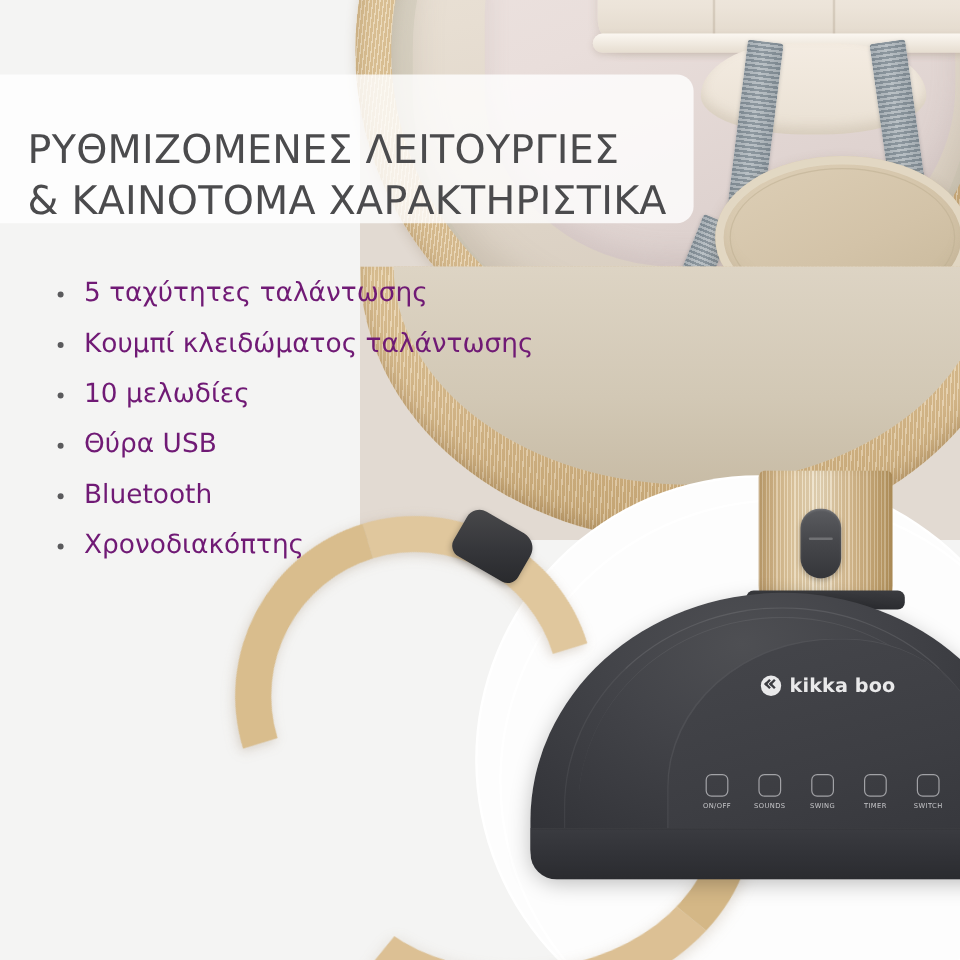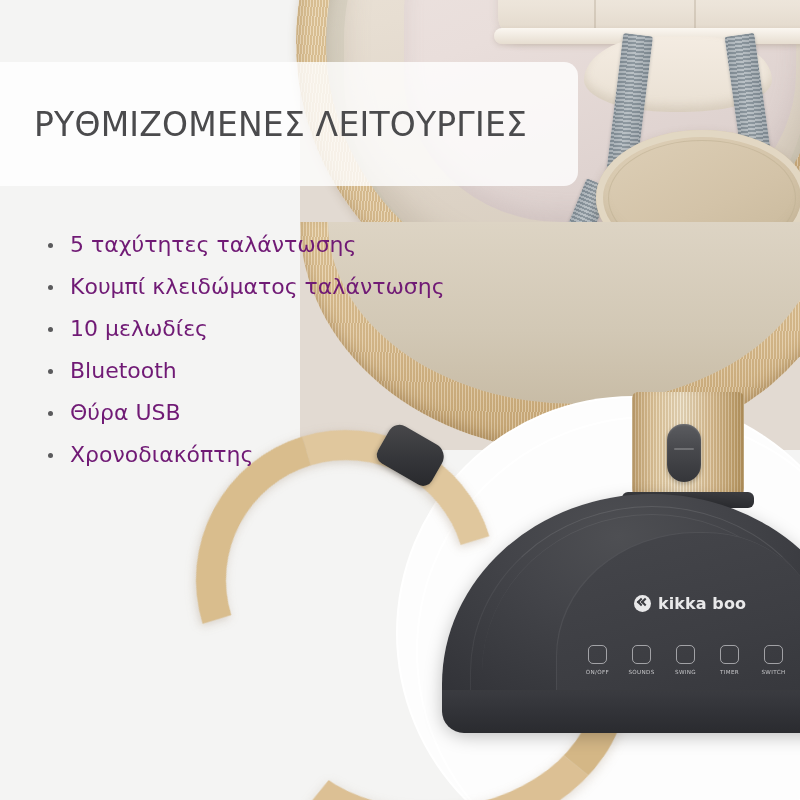--- a/index.html
+++ b/index.html
@@ -343,21 +343,20 @@
     border-top: 1px solid rgba(255,255,255,.08);
   }
 
   
   .brand {
     position: absolute;
     left: 634px; top: 562px;
     display: flex;
     align-items: center;
     gap: 7px;
-    margin-top: 32px;
   }
   .brand-mark {
     width: 17px; height: 17px;
     border-radius: 50%;
     background: #e9e9ea;
     position: relative;
     flex: none;
   }
   .brand-mark::before, .brand-mark::after {
     content: "";
@@ -403,21 +402,21 @@
   
   .overlay-panel {
     position: absolute;
     left: -40px; top: 62px;
     width: 618px; height: 124px;
     background: rgba(255,255,255,.80);
     border-radius: 0 14px 14px 0;
   }
   .heading {
     position: absolute;
-    left: 34px; top: 82px;
+    left: 23px; top: 82px;
     width: 570px;
     color: #4b4b4d;
     font-size: 33px;
     line-height: 42px;
     letter-spacing: .2px;
     font-weight: 400;
   }
   .heading .l2 { display: block; }
 
   .bullets {
@@ -521,24 +520,25 @@
     <div class="ctrl">
       <div class="ctrl-key"></div>
       <div class="ctrl-label">SWITCH</div>
     </div>
   </div>
 
   <div class="overlay-panel"></div>
 
   <h1 class="heading">
     <span>ΡΥΘΜΙΖΟΜΕΝΕΣ ΛΕΙΤΟΥΡΓΙΕΣ</span>
+    <span class="l2">&amp; ΚΑΙΝΟΤΟΜΑ ΧΑΡΑΚΤΗΡΙΣΤΙΚΑ</span>
   </h1>
 
   <ul class="bullets">
     <li>5 ταχύτητες ταλάντωσης</li>
     <li>Κουμπί κλειδώματος ταλάντωσης</li>
     <li>10 μελωδίες</li>
+    <li>Θύρα USB</li>
     <li>Bluetooth</li>
-    <li>Θύρα USB</li>
     <li>Χρονοδιακόπτης</li>
   </ul>
 
 </div>
 
 </body></html>

